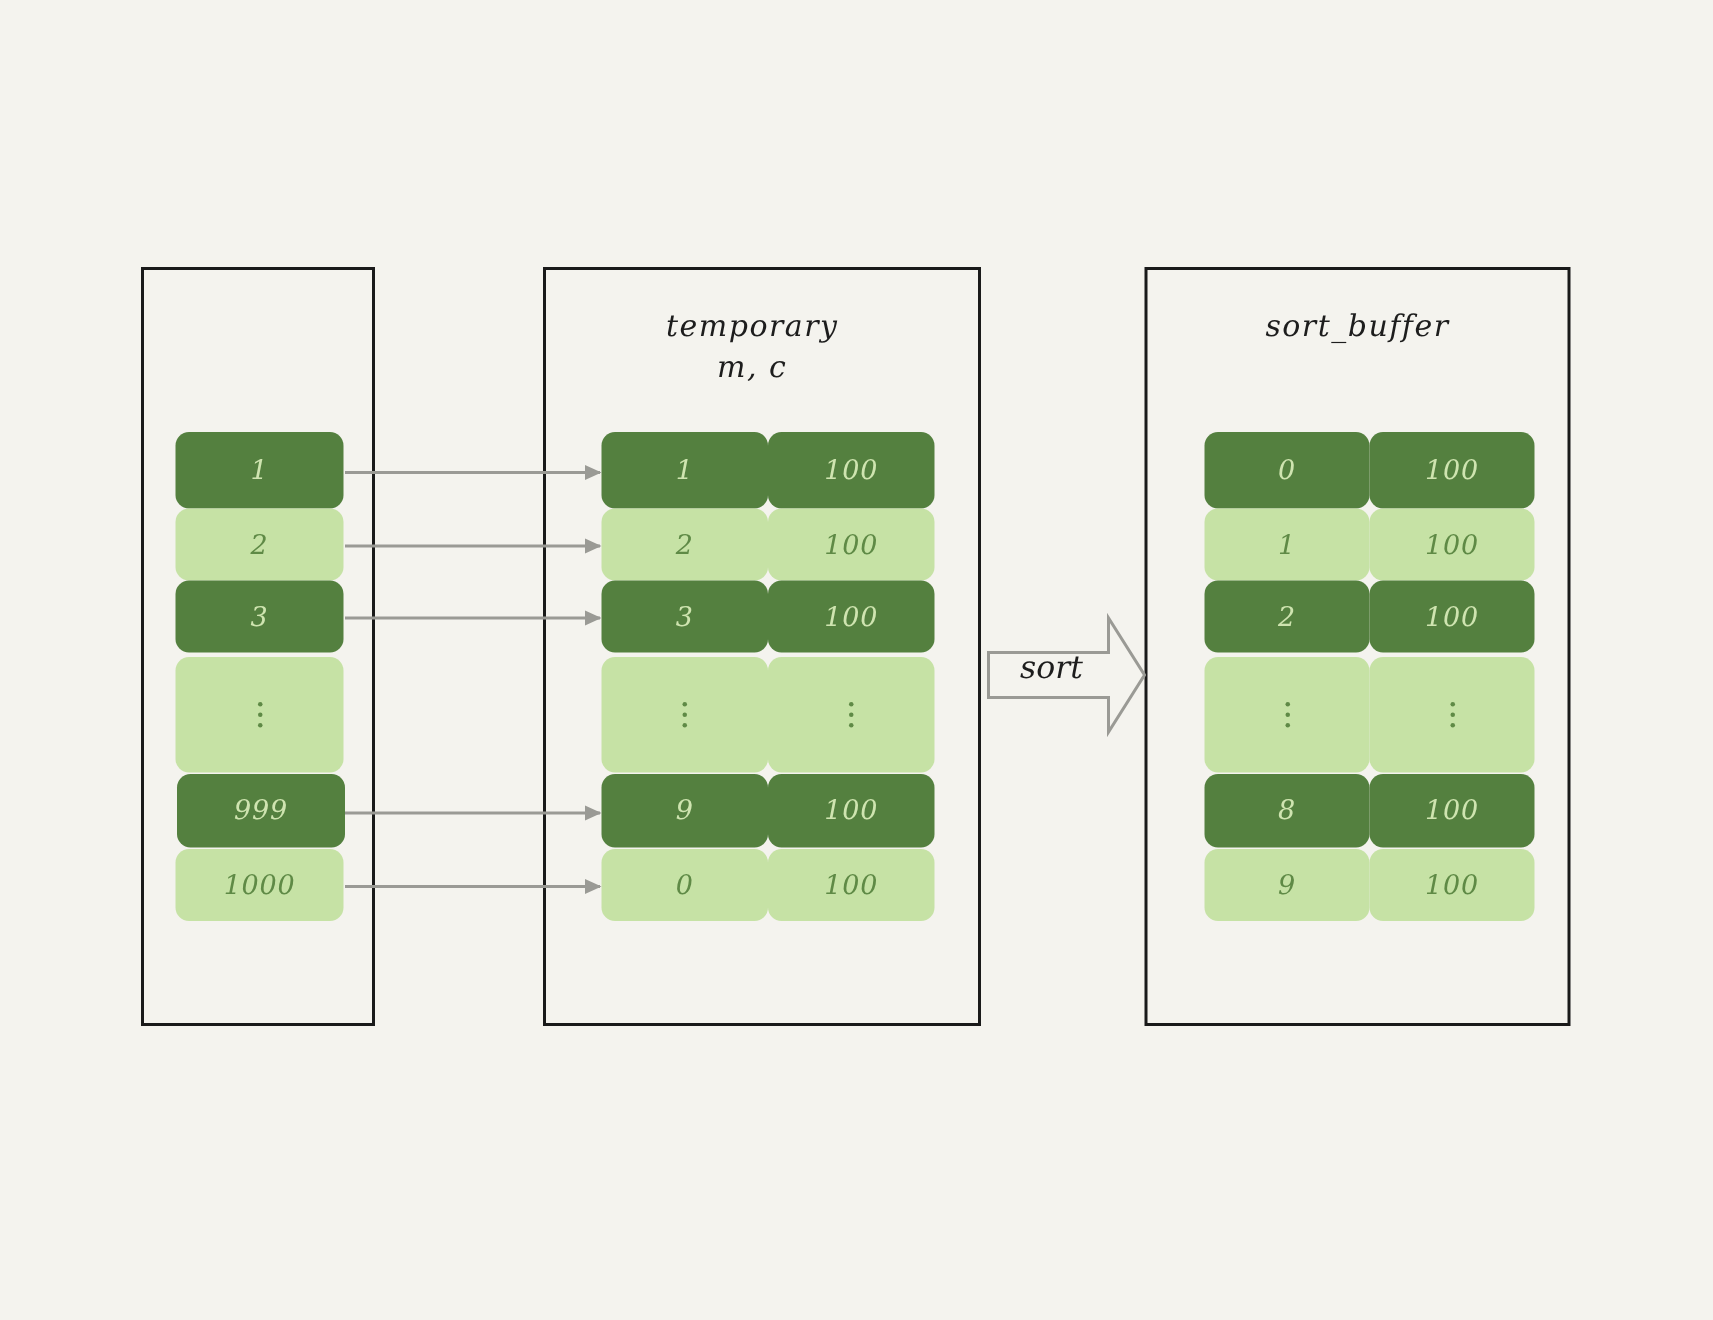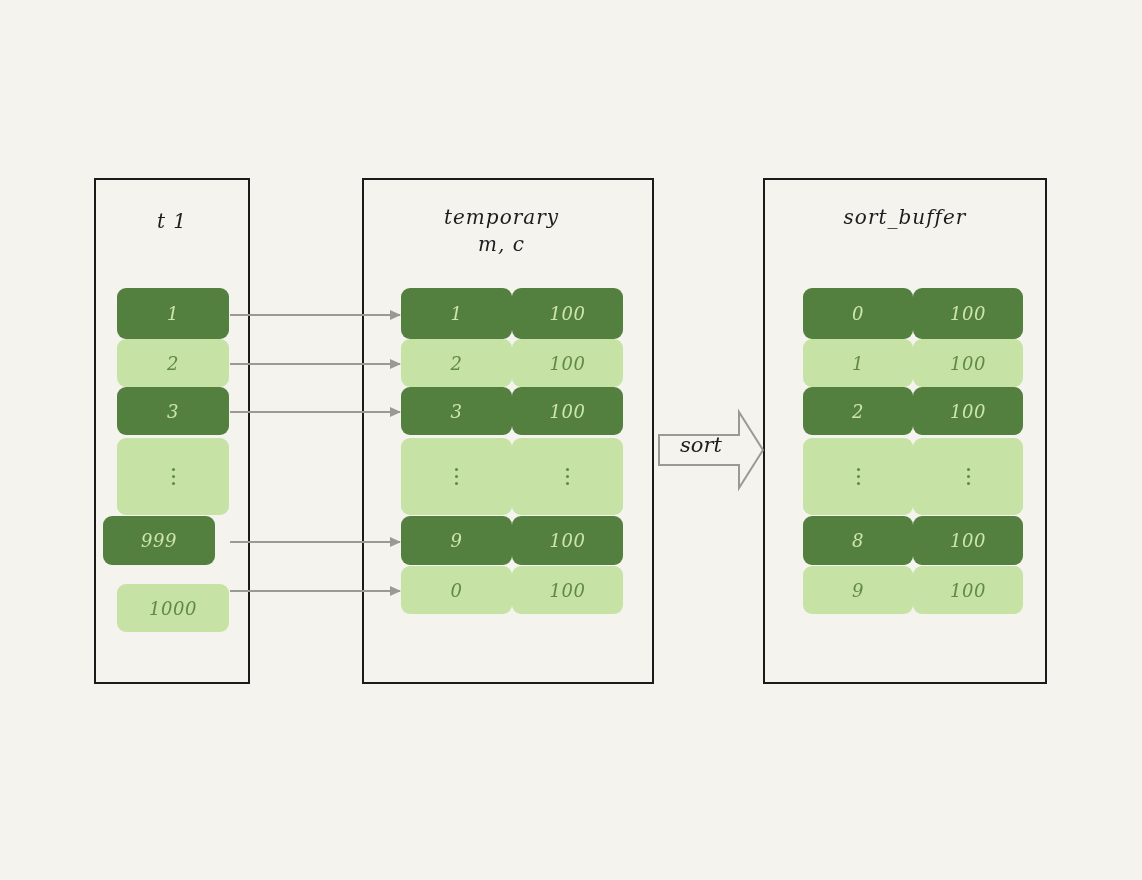--- a/index.html
+++ b/index.html
@@ -127,44 +127,43 @@
     font-size: 21px;
     color: #1d1d1d;
   }
 </style>
 </head>
 <body>
 
 <div id="canvas">
 
   <div class="panel" id="panel-t1"></div>
-  <div class="panel-title" id="title-t1">t 1</div>
   <div id="col-t1">
       <div class="row" style="left: 117px; top: 288px;">
         <div class="cell dark" style="width: 112px; height: 51px;">1</div>
       </div>
       <div class="row" style="left: 117px; top: 339px;">
         <div class="cell light" style="width: 112px; height: 48px;">2</div>
       </div>
       <div class="row" style="left: 117px; top: 387px;">
         <div class="cell dark" style="width: 112px; height: 48px;">3</div>
       </div>
       <div class="row" style="left: 117px; top: 438px;">
         <div class="cell light" style="width: 112px; height: 77px;">
           <span class="dots">
             <i></i>
             <i></i>
             <i></i>
           </span>
         </div>
       </div>
-      <div class="row" style="left: 103px; top: 516px;">
+      <div class="row" style="left: 118px; top: 516px;">
         <div class="cell dark" style="width: 112px; height: 49px;">999</div>
       </div>
-      <div class="row" style="left: 117px; top: 584px;">
+      <div class="row" style="left: 117px; top: 566px;">
         <div class="cell light" style="width: 112px; height: 48px;">1000</div>
       </div>
     </div>
 
   <div class="panel" id="panel-temp"></div>
   <div class="panel-title" id="title-temp">temporary
 m, c</div>
   <div id="col-temp">
       <div class="row" style="left: 401px; top: 288px;">
         <div class="cell dark" style="width: 111px; height: 51px;">1</div>

